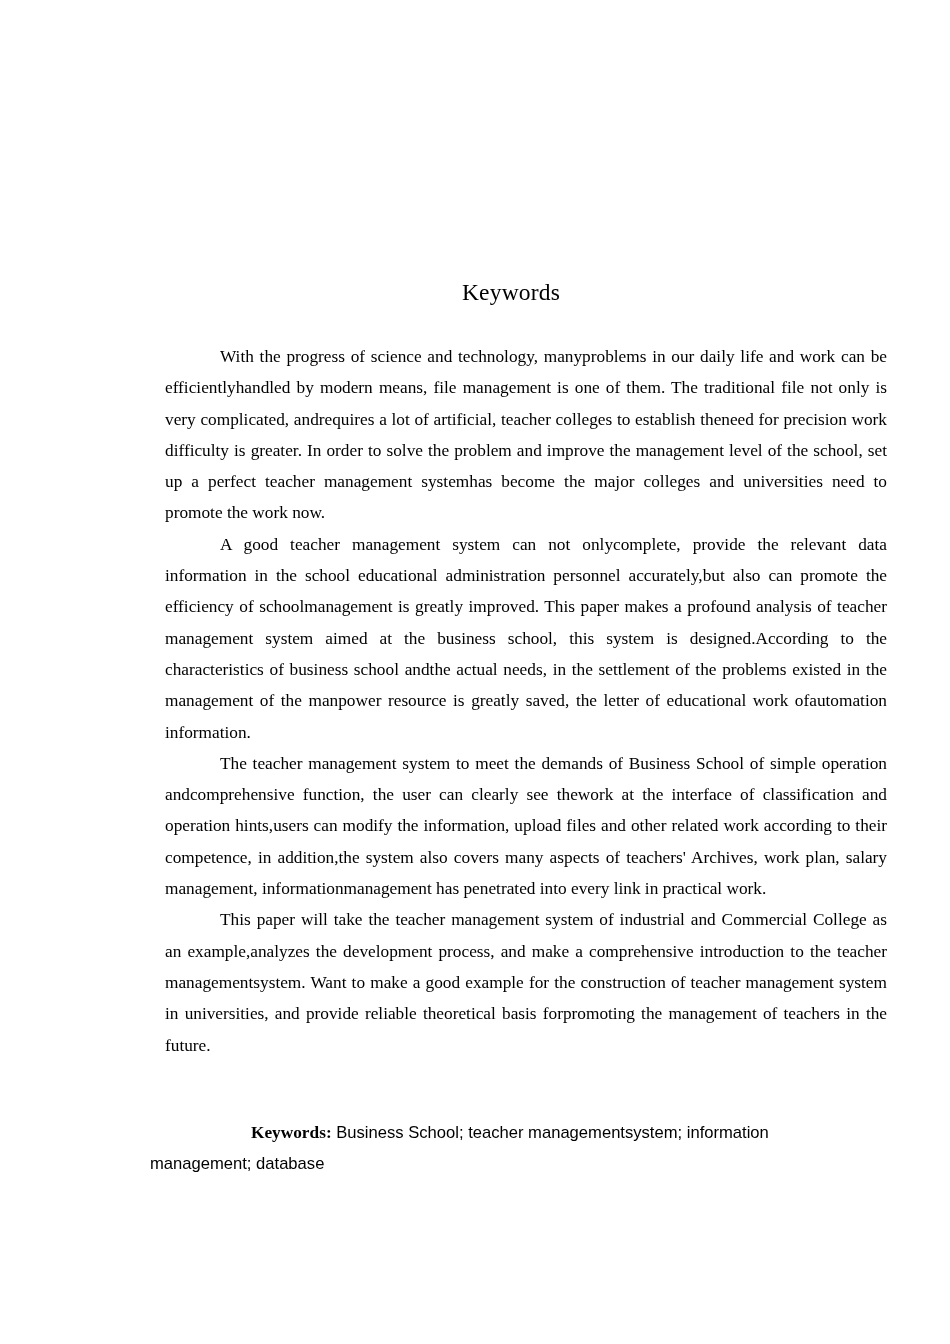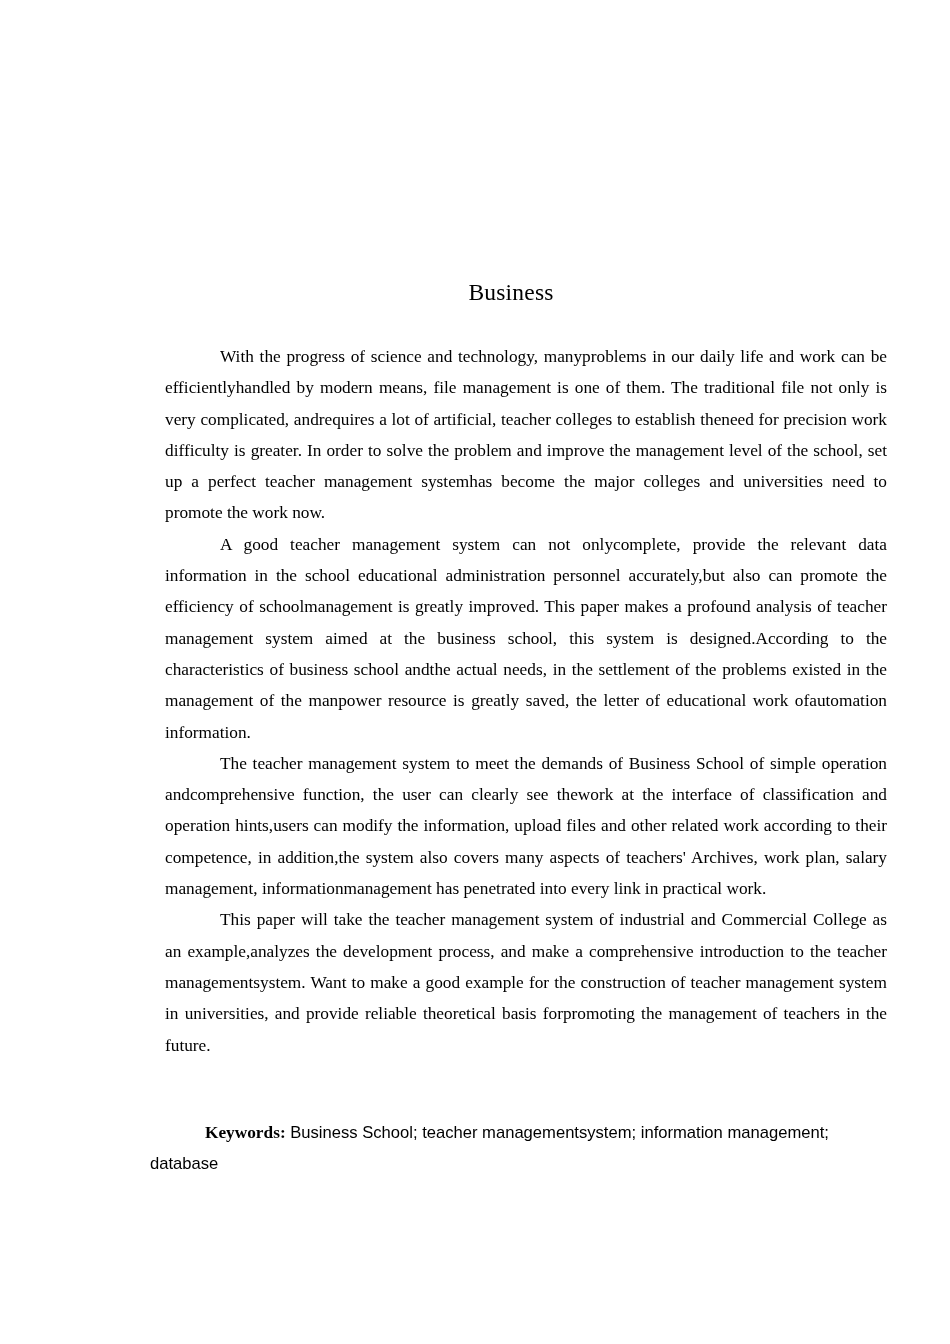--- a/index.html
+++ b/index.html
@@ -82,36 +82,37 @@
     text-align: left;
     text-indent: 55px;
     line-height: 31.3px;
   }
 
   .kw-label {
     font-family: "Liberation Serif", "DejaVu Serif", serif;
     font-size: 17.3px;
     font-weight: bold;
     color: #000000;
+    margin-left: 46px;
   }
 
   .kw-value {
     font-family: "Liberation Sans", "DejaVu Sans", sans-serif;
     font-size: 16.6px;
     font-weight: normal;
     color: #000000;
   }
 </style>
 </head>
 <body>
 
 <div class="page">
   <div class="content">
 
-    <h1 class="doc-title">Business</h1>
+    <h1 class="doc-title">Keywords</h1>
 
     <div class="body-block">
       <p class="para">With the progress of science and technology, manyproblems in our daily life and work can be efficientlyhandled by modern means, file management is one of them. The traditional file not only is very complicated, andrequires a lot of artificial, teacher colleges to establish theneed for precision work difficulty is greater. In order to solve the problem and improve the management level of the school, set up a perfect teacher management systemhas become the major colleges and universities need to promote the work now.</p>
       <p class="para">A good teacher management system can not onlycomplete, provide the relevant data information in the school educational administration personnel accurately,but also can promote the efficiency of schoolmanagement is greatly improved. This paper makes a profound analysis of teacher management system aimed at the business school, this system is designed.According to the characteristics of business school andthe actual needs, in the settlement of the problems existed in the management of the manpower resource is greatly saved, the letter of educational work ofautomation information.</p>
       <p class="para">The teacher management system to meet the demands of Business School of simple operation andcomprehensive function, the user can clearly see thework at the interface of classification and operation hints,users can modify the information, upload files and other related work according to their competence, in addition,the system also covers many aspects of teachers' Archives, work plan, salary management, informationmanagement has penetrated into every link in practical work.</p>
       <p class="para">This paper will take the teacher management system of industrial and Commercial College as an example,analyzes the development process, and make a comprehensive introduction to the teacher managementsystem. Want to make a good example for the construction of teacher management system in universities, and provide reliable theoretical basis forpromoting the management of teachers in the future.</p>
     </div>
 
     <div class="keywords-block">
       <span class="kw-label">Keywords:</span><span class="kw-value"> Business School; teacher managementsystem; information management; database</span>

